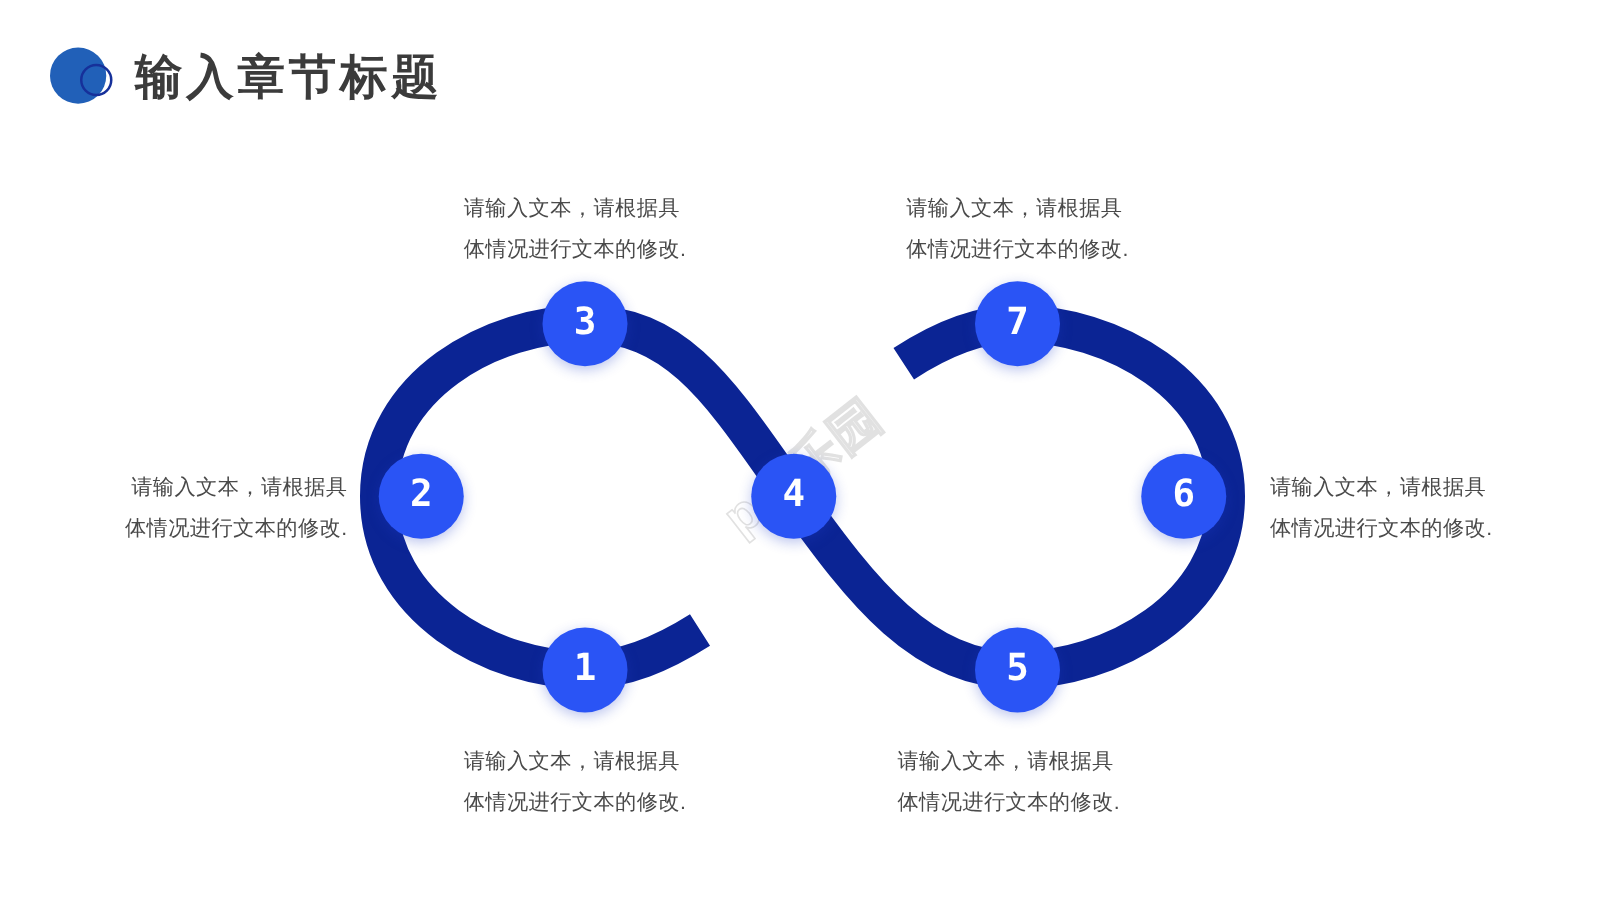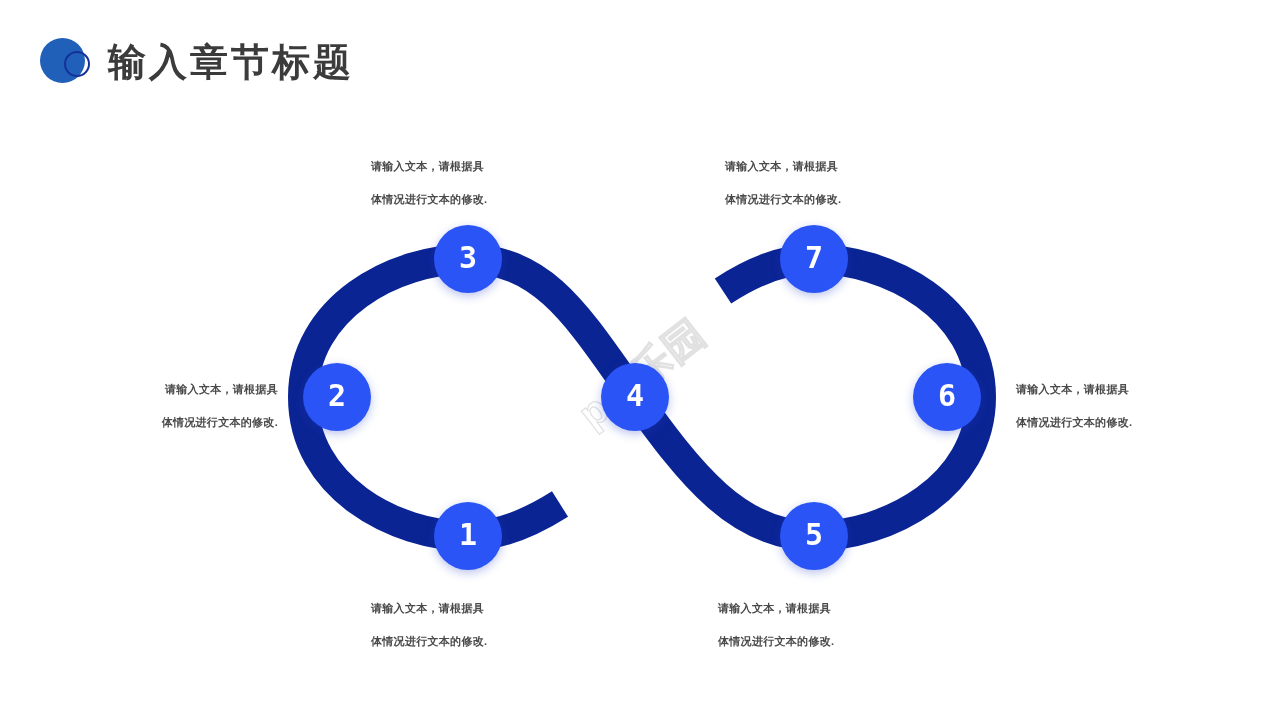--- a/index.html
+++ b/index.html
@@ -125,22 +125,22 @@
     font-weight: bold;
     line-height: 1;
     font-family: "DejaVu Sans Mono", "Liberation Mono", monospace;
     letter-spacing: 0px;
     transform: translateY(-1px);
   }
 
   
   .caption {
     position: absolute;
-    font-size: 11px;
-    font-weight: bold;
+    font-size: 17px;
+    font-weight: normal;
     color: #4a4a4a;
     line-height: 33px;
     letter-spacing: 0.3px;
     white-space: nowrap;
   }
   .caption.align-right { text-align: right; }
   .caption.align-left  { text-align: left; }
   .caption .ln { display: block; }
 </style>
 </head>

